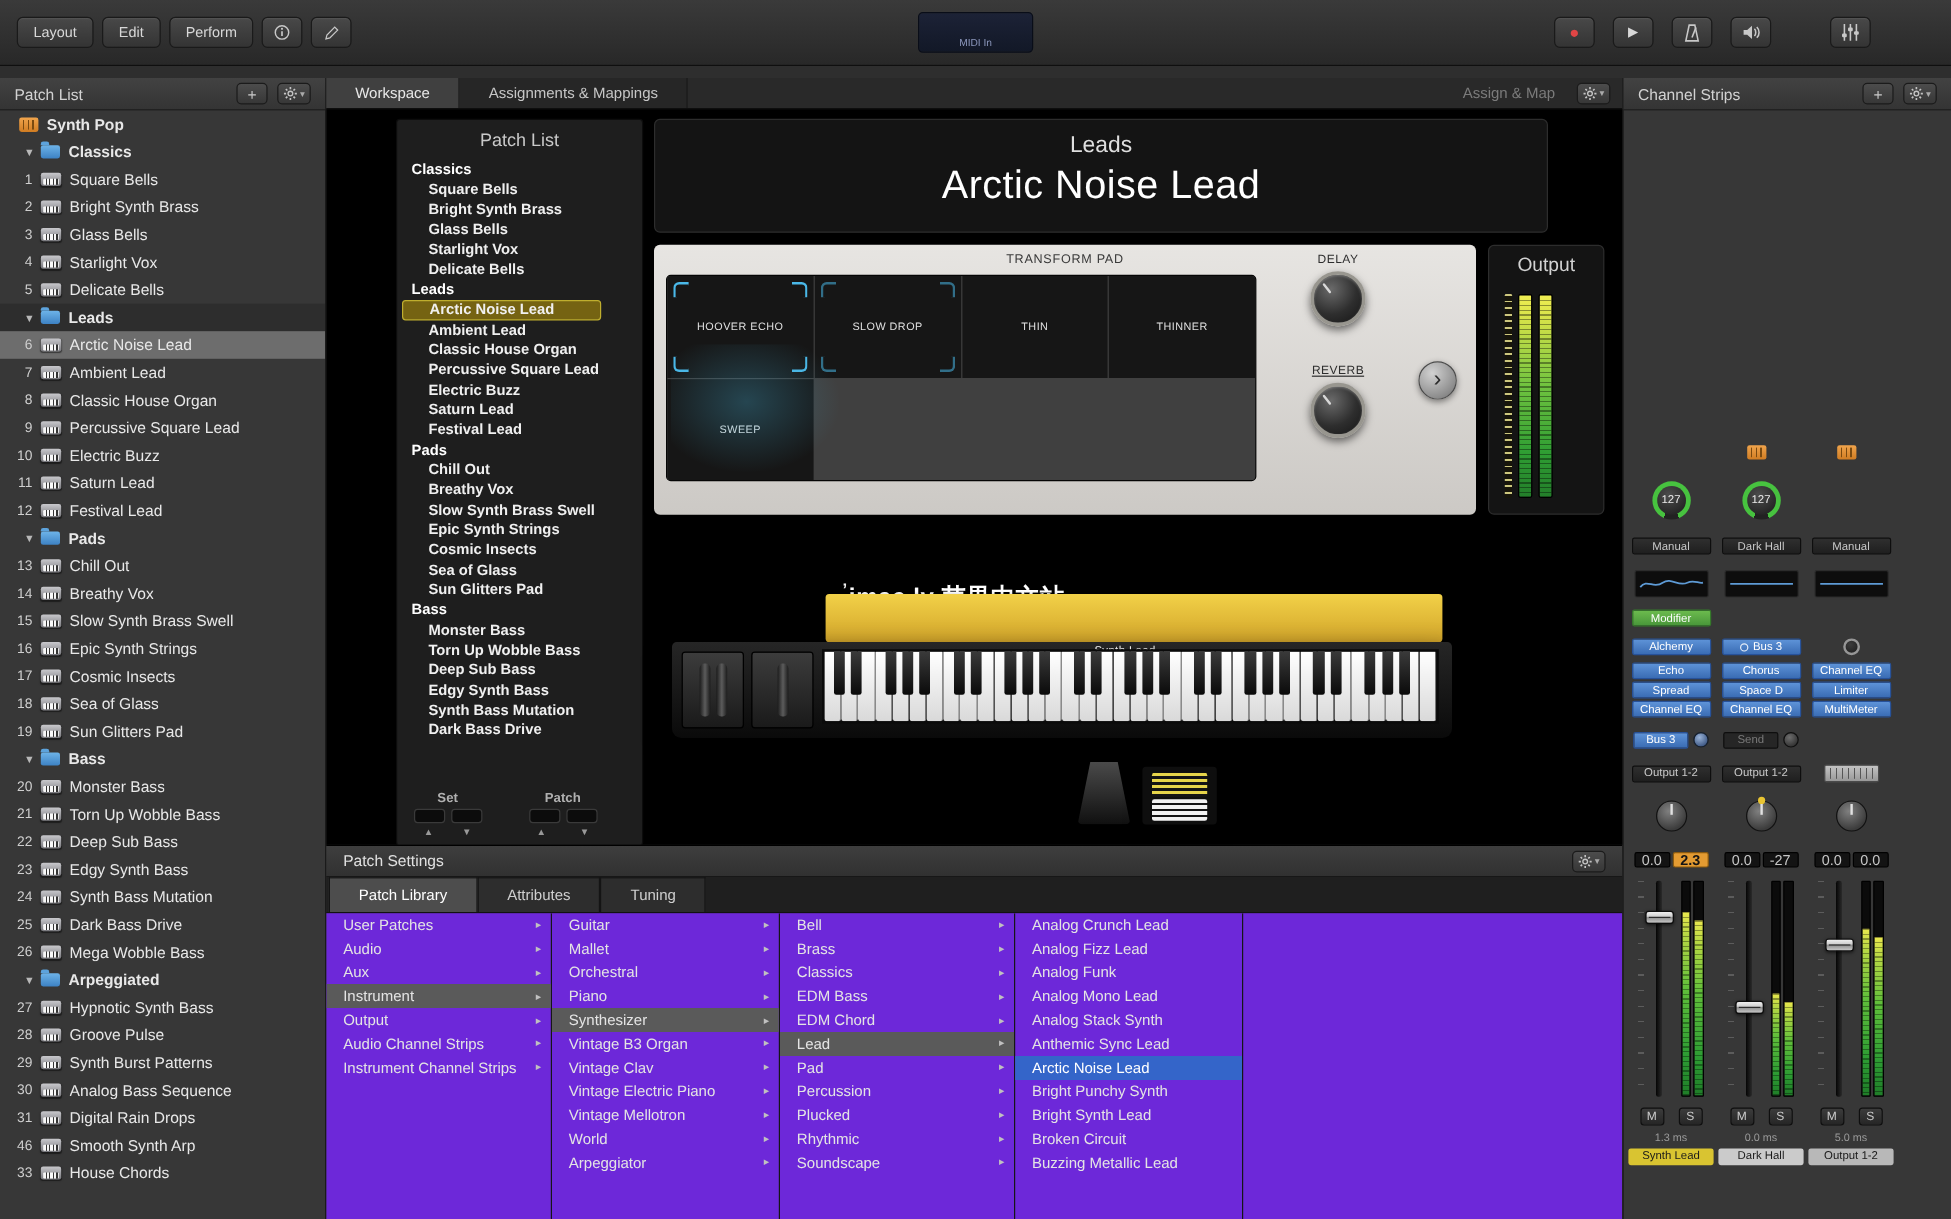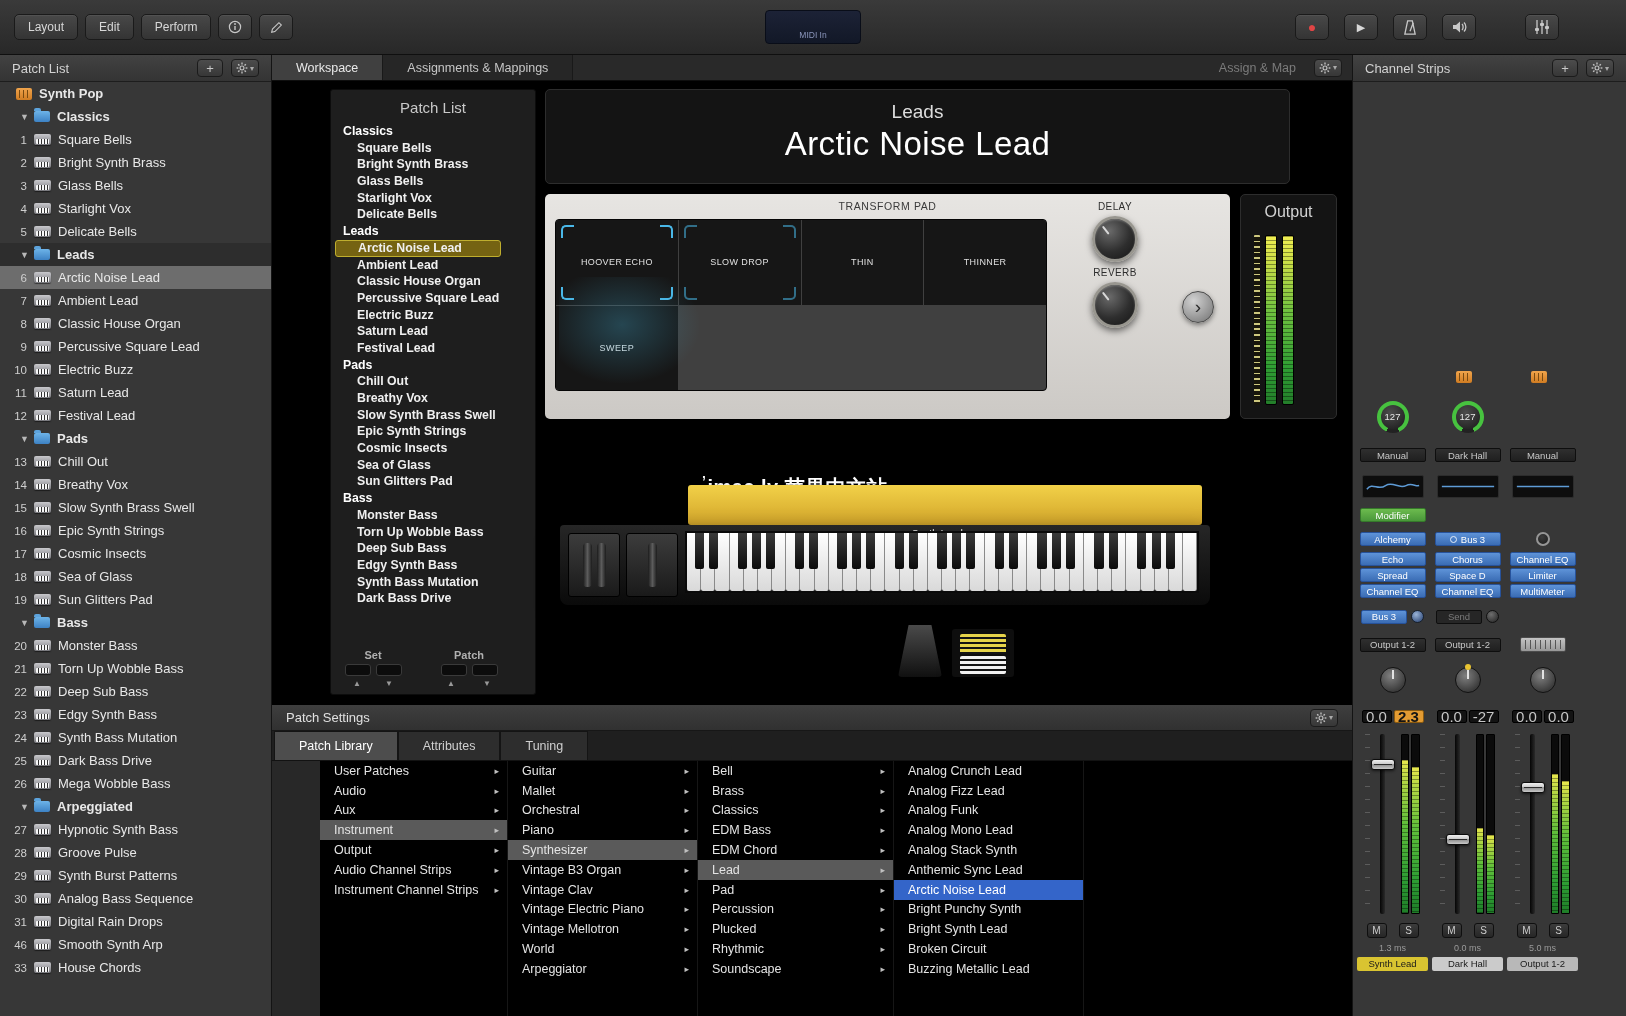--- a/index.html
+++ b/index.html
@@ -1,18 +1,18 @@
 <!DOCTYPE html>
 <html><head>
 <meta charset="utf-8">
 <style>
 * { margin:0; padding:0; box-sizing:border-box; }
 html,body { width:1626px; height:1016px; overflow:hidden; background:#1a1a1a; }
 body { font-family:"Liberation Sans","DejaVu Sans",sans-serif; color:#ddd; }
-#app { width:1626px; height:1016px; display:flex; flex-direction:column; background:#2e2e2e; }
+#app { width:1626px; height:1016px; display:flex; flex-direction:column; background:#2e2e2e;gap:10px; }
 
 
 #toolbar { height:55px; flex:0 0 55px; background:linear-gradient(#3a3a3a,#282828); border-bottom:1px solid #0f0f0f; display:flex; align-items:center; padding:0 14px; position:relative; }
 .tb-btn { height:26px; background:linear-gradient(#484848,#343434); border:1px solid #1a1a1a; border-radius:5px; color:#d8d8d8; font-size:12px; padding:0 13px; margin-right:7px; display:inline-flex; align-items:center; justify-content:center; box-shadow:inset 0 1px 0 rgba(255,255,255,.06); cursor:default; }
 .tb-ic { width:34px; padding:0; }
 .midi-display { position:absolute; left:50%; top:10px; transform:translateX(-50%); width:96px; height:34px; background:linear-gradient(#1c2236,#121827); border:1px solid #090d18; border-radius:4px; display:flex; align-items:flex-end; justify-content:center; }
 .midi-display span { font-size:8.5px; color:#8a95ba; padding-bottom:3px; }
 .tb-right { margin-left:auto; display:flex; align-items:center; gap:8px; margin-right:46px; }
 .tb-gap { width:26px; }
 .rec-glyph { color:#e04545; font-size:14px; line-height:1; }
@@ -83,21 +83,21 @@
 .brackets { position:absolute; inset:5px; pointer-events:none; }
 .brackets i { position:absolute; width:13px; height:13px; border:2px solid #4ab8e8; }
 .brackets .c0 { top:0; left:0; border-right:0; border-bottom:0; border-top-left-radius:5px; }
 .brackets .c1 { top:0; right:0; border-left:0; border-bottom:0; border-top-right-radius:5px; }
 .brackets .c2 { bottom:0; left:0; border-right:0; border-top:0; border-bottom-left-radius:5px; }
 .brackets .c3 { bottom:0; right:0; border-left:0; border-top:0; border-bottom-right-radius:5px; }
 .brackets.dim2 i { border-color:rgba(74,184,232,.55); }
 .tp-glow { position:absolute; left:4px; top:58px; width:140px; height:106px; background:radial-gradient(ellipse at 45% 45%, rgba(70,170,205,.32), rgba(70,170,205,0) 72%); pointer-events:none; }
 .tp-knobs { position:absolute; left:520px; top:7px; width:100px; text-align:center; }
 .tp-knob-label { font-size:10px; color:#2e2e2e; letter-spacing:.4px; }
-.tp-knob-label.rv { margin-top:5px; }
+.tp-knob-label.rv { margin-top:32px;text-decoration:underline; }
 .tp-knob { width:46px; height:46px; border-radius:50%; margin:4px auto 0; background:radial-gradient(circle at 36% 30%, #6a6a6a, #2e2e2e 55%, #141414); border:3px solid #98968f; box-shadow:0 3px 7px rgba(0,0,0,.55), inset 0 1px 2px rgba(255,255,255,.25); position:relative; }
 .tp-knob i { position:absolute; left:50%; top:3px; width:2px; height:10px; margin-left:-1px; background:#d8d8d8; border-radius:1px; transform:rotate(-38deg); transform-origin:50% 20px; }
 .tp-next { position:absolute; right:16px; top:50%; margin-top:-16px; width:32px; height:32px; border-radius:50%; background:radial-gradient(circle at 35% 30%, #d2d2d2, #8e8e8e 70%, #707070); border:1px solid #4a4a4a; color:#2c2c2c; font-size:19px; display:flex; align-items:center; justify-content:center; box-shadow:0 2px 5px rgba(0,0,0,.45); }
 
 .ws-output { position:absolute; left:968px; top:113px; width:97px; height:225px; background:#141414; border:1px solid #2d2d2d; border-radius:5px; }
 .ws-output .ttl { text-align:center; margin-top:8px; font-size:16px; color:#d2d2d2; }
 .out-meters { position:absolute; left:13px; top:40px; bottom:13px; right:13px; display:flex; gap:5px; }
 .om-scale { width:6px; height:100%; background:repeating-linear-gradient(180deg,#cdc77e 0 1.5px,#17150a 1.5px 5.5px); border-radius:1px; }
 .om-bar { width:12px; height:100%; border:1px solid #000; border-radius:2px; background:linear-gradient(180deg,#f0ee52 0%,#cfe048 14%,#6fc23f 45%,#2f9e33 78%,#237e2a 100%); position:relative; overflow:hidden; }
 .om-bar::after { content:""; position:absolute; inset:0; background:repeating-linear-gradient(180deg, rgba(0,0,0,.38) 0 1px, transparent 1px 4px); }
@@ -121,21 +121,21 @@
 .kb-stripes .st-top { height:20px; background:repeating-linear-gradient(180deg,#e6d44a 0 3px,#141414 3px 5px); border-radius:2px; }
 .kb-stripes .st-bot { margin-top:2px; height:18px; background:repeating-linear-gradient(180deg,#f2f2f2 0 3px,#141414 3px 5px); border-radius:2px; }
 
 
 #patch-settings { height:312px; flex:0 0 312px; display:flex; flex-direction:column; background:#282828; border-top:1px solid #000; }
 .ps-header { height:26px; flex:0 0 26px; background:linear-gradient(#3e3e3e,#313131); border-bottom:1px solid #171717; display:flex; align-items:center; padding:0 14px; font-size:13px; color:#e0e0e0; }
 .ps-header .ph-spacer { flex:1; }
 #ps-tabs { height:30px; flex:0 0 30px; background:#1f1f1f; display:flex; align-items:flex-end; padding-left:2px; border-bottom:1px solid #121212; }
 .ps-tab { height:29px; line-height:29px; padding:0 24px; font-size:12.5px; color:#cfcfcf; background:#2d2d2d; border:1px solid #141414; border-bottom:none; }
 .ps-tab.selected { background:#4d4d4d; color:#fff; }
-#ps-menu { flex:1; display:flex; background:#000000; overflow:hidden;margin-left:48px; }
+#ps-menu { flex:1; display:flex; background:#6d28d9; overflow:hidden; }
 .ps-col { border-right:1px solid #161616; }
 .ps-col.col0 { width:188px; }
 .ps-col.col1 { width:190px; }
 .ps-col.col2 { width:196px; }
 .ps-col.col3 { width:190px; }
 .ps-col-fill { flex:1; }
 .ps-item { height:19.8px; display:flex; align-items:center; padding:0 8px 0 14px; font-size:12.5px; color:#e4e4e4; white-space:nowrap; overflow:hidden; }
 .ps-item.path-selected { background:#5a5a5a; }
 .ps-item.leaf-selected { background:#3465c9; color:#fff; }
 .ps-arrow { margin-left:auto; font-size:9px; color:#c0c0c0; }
@@ -162,21 +162,21 @@
 .in-circle { width:14px; height:14px; border-radius:50%; border:2px solid #969696; background:radial-gradient(circle at 40% 32%, #3c3c3c, #1c1c1c); }
 .mini-ring { width:7px; height:7px; border:1.5px solid #e4edf8; border-radius:50%; margin-right:4px; }
 .send-row { display:flex; align-items:center; gap:4px; }
 .send-knob { width:13px; height:13px; border-radius:50%; background:radial-gradient(circle at 38% 32%, #9ab4d8, #46608c 70%, #2e3c58); border:1px solid #16202e; }
 .send-knob.dimk { background:radial-gradient(circle at 38% 32%, #6e6e6e, #383838 70%, #222); border-color:#101010; }
 .out-thumb { width:46px; height:15px; background:linear-gradient(#c4c4c4,#989898); border:1px solid #4c4c4c; border-radius:2px; position:relative; }
 .out-thumb::after { content:""; position:absolute; inset:2px 4px; background:repeating-linear-gradient(90deg,#555 0 1px,transparent 1px 5px); }
 .pan-knob { width:26px; height:26px; border-radius:50%; background:radial-gradient(circle at 40% 33%, #808080, #3c3c3c 72%); border:1px solid #121212; position:relative; }
 .pan-knob::after { content:""; position:absolute; left:50%; top:2px; width:2px; height:9px; margin-left:-1px; background:#e2e2e2; }
 .pan-knob.pan-dot::before { content:""; position:absolute; left:50%; top:-4px; width:6px; height:6px; margin-left:-3px; border-radius:50%; background:#e8c432; }
-.val-box { width:30px; height:13px; background:#131313; border:1px solid #000; border-radius:2px; color:#c6c6c6; font-size:15px; display:flex; align-items:center; justify-content:center; }
+.val-box { width:30px; height:13px; background:#131313; border:1px solid #000; border-radius:2px; color:#c6c6c6; font-size:12px; display:flex; align-items:center; justify-content:center; }
 .val-box.hot { background:#e39b32; color:#141414; border-color:#8a5a10; font-weight:700; }
 .fader-wrap { position:relative; width:58px; height:100%; }
 .f-ticks { position:absolute; left:1px; top:6px; bottom:6px; width:5px; background:repeating-linear-gradient(180deg,#5c5c5c 0 1px, transparent 1px 13px); }
 .f-track { position:absolute; left:16px; top:6px; bottom:6px; width:5px; background:linear-gradient(90deg,#050505,#2a2a2a); border-radius:2px; }
 .f-cap { position:absolute; left:7px; width:24px; height:11px; background:linear-gradient(#efefef,#cfcfcf 40%,#8f8f8f 52%,#c8c8c8); border:1px solid #0c0c0c; border-radius:3px; box-shadow:0 1px 3px rgba(0,0,0,.6); z-index:2; }
 .f-cap::after { content:""; position:absolute; left:2px; right:2px; top:50%; height:1px; background:#2a2a2a; }
 .f-meters { position:absolute; left:37px; right:2px; top:6px; bottom:6px; display:flex; gap:2px; }
 .f-bar { flex:1; background:#0b0b0b; border:1px solid #000; border-radius:1px; position:relative; overflow:hidden; }
 .f-fill { position:absolute; left:0; right:0; bottom:0; background:linear-gradient(180deg,#eae84e 0%,#b8d844 12%,#5fbe3a 42%,#2d9c33 78%,#1f7d28 100%); }
 .f-fill::after { content:""; position:absolute; inset:0; background:repeating-linear-gradient(180deg, rgba(0,0,0,.35) 0 1px, transparent 1px 4px); }

